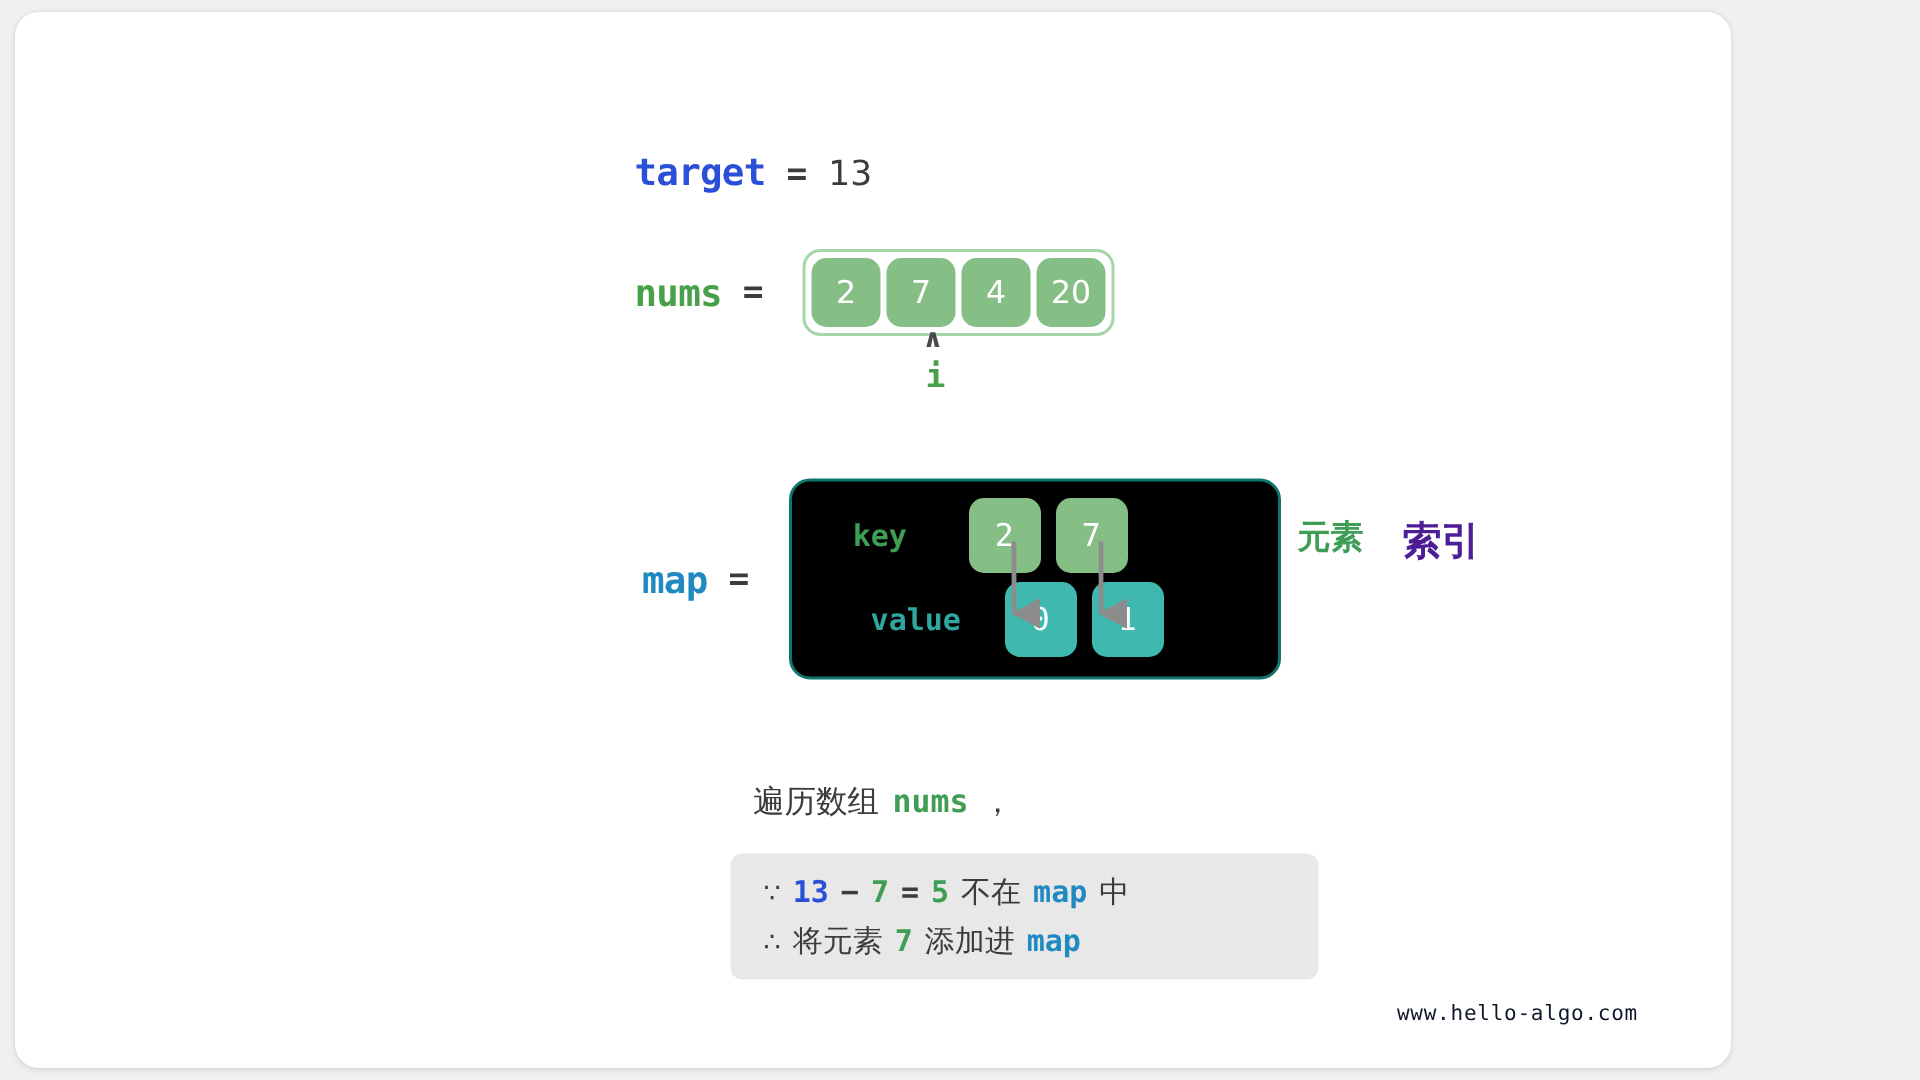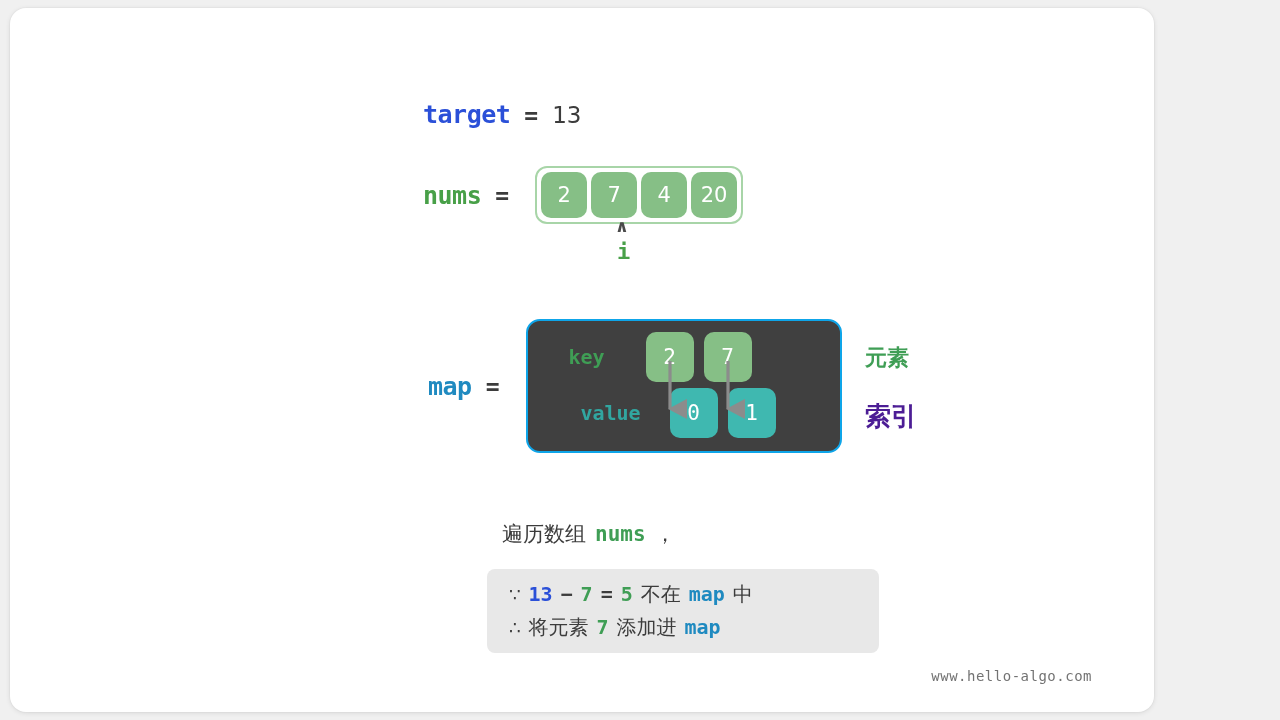--- a/index.html
+++ b/index.html
@@ -130,24 +130,25 @@
     margin-left: 14px;
     font-family: "DejaVu Sans Mono", monospace;
     font-weight: bold;
     font-size: 23px;
     color: #3c3c3c;
   }
   .map-box {
     margin-left: 26px;
     width: 312px;
     height: 130px;
-    background: #404040;
-    border: 2px solid #0ea5e9;
+    background: #000000;
+    border: 2px solid #0f766e;
     border-radius: 14px;
     position: relative;
+    padding-left: 12px;
   }
   .map-rowline {
     position: absolute;
     left: 0;
     width: 100%;
     height: 52px;
     display: flex;
     align-items: center;
   }
   .map-rowline.keys { top: 10px; }
@@ -182,21 +183,21 @@
     position: absolute;
     left: 0; top: 0;
     width: 100%; height: 100%;
     pointer-events: none;
   }
   .side-labels {
     position: absolute;
     left: 855px;
     top: 335px;
     display: flex;
-    flex-direction: column;
+    flex-direction: row;
     gap: 26px;
     justify-content: space-between;
   }
   .side-el {
     font-family: "DejaVu Sans", sans-serif;
     font-weight: bold;
     font-size: 22px;
     color: #3f9e55;
   }
   .side-idx {
@@ -276,21 +277,21 @@
     font-size: 20px;
   }
 
   
   .watermark {
     position: absolute;
     right: 62px;
     bottom: 28px;
     font-family: "DejaVu Sans Mono", monospace;
     font-size: 14px;
-    color: #737373;
+    color: #0f172a;
     letter-spacing: 0.5px;
   }
 </style>
 </head>
 <body>
 
 <div class="card">
 
   <div class="target-row">
     <span class="lbl-target">target</span>

